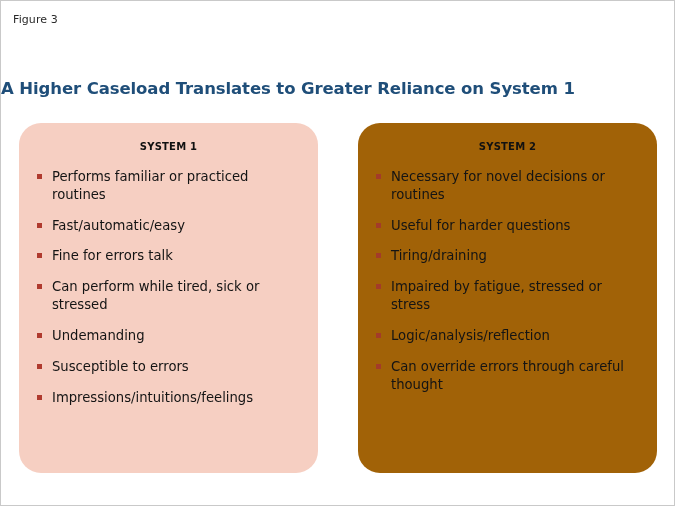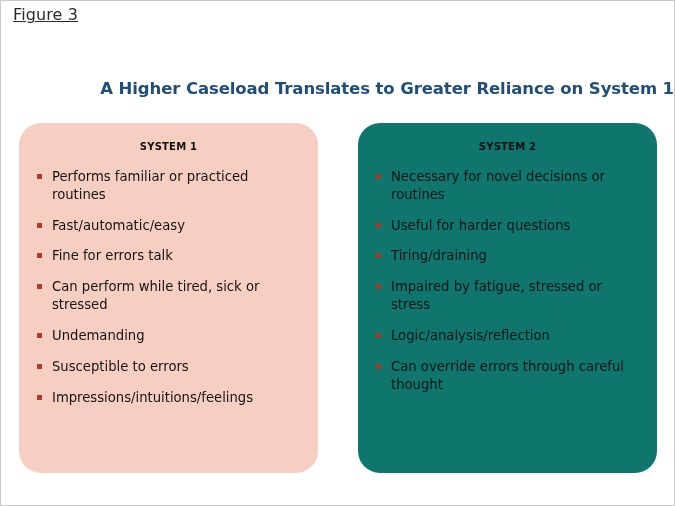--- a/index.html
+++ b/index.html
@@ -18,32 +18,31 @@
   .page {
     position: relative;
     width: 675px;
     height: 506px;
     box-sizing: border-box;
     border: 1px solid #c9c9c9;
   }
   .figure-label {
     position: absolute;
     left: 12px;
-    top: 4px;
-    font-size: 16px;
+    top: 12px;
+    font-size: 11px;
     color: #2a2a2a;
     letter-spacing: 0.1px;
-    text-decoration: underline;
   }
   .chart-title {
     position: absolute;
     left: 0;
     right: 0;
     top: 78px;
-    text-align: right;
+    text-align: left;
     font-size: 16.5px;
     font-weight: bold;
     color: #1f4e79;
     letter-spacing: -0.1px;
   }
   .panels {
     position: absolute;
     left: 18px;
     top: 122px;
     width: 638px;
@@ -54,21 +53,21 @@
     width: 299px;
     box-sizing: border-box;
     border-radius: 22px;
     padding: 14px 16px 18px 16px;
   }
   .panel-1 {
     background: #f6cfc2;
     min-height: 322px;
   }
   .panel-2 {
-    background: #0f766e;
+    background: #a16207;
     min-height: 350px;
   }
   .panel-heading {
     text-align: center;
     font-size: 10px;
     font-weight: bold;
     color: #111111;
     margin: 4px 0 16px 0;
     letter-spacing: 0.2px;
   }

